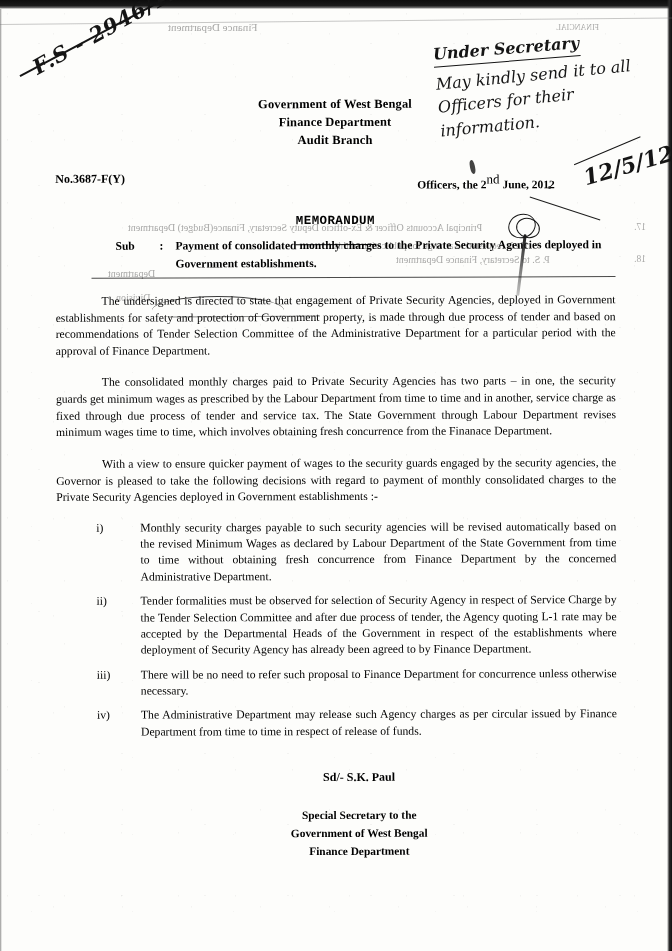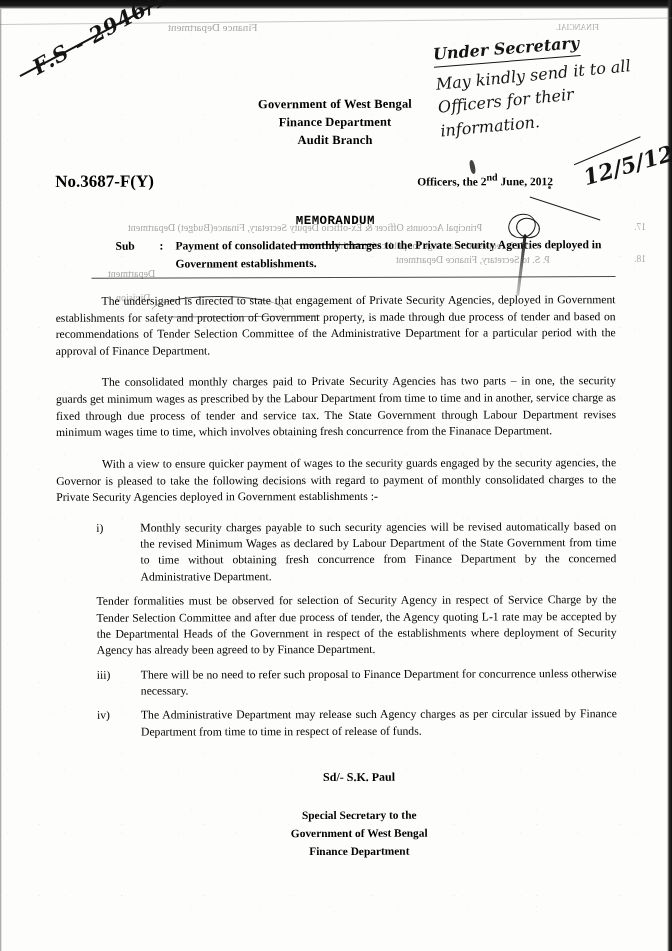--- a/index.html
+++ b/index.html
@@ -86,27 +86,27 @@
     letter-spacing: .15px;
   }
 
   .refline {
     position: relative;
     margin-top: 22px;
     height: 20px;
   }
   .refline .memo-no {
     position: absolute; left: 56px; top: 0;
-    font-weight: bold; font-size: 17px;
+    font-weight: bold; font-size: 12px;
   }
   .refline .place-date {
     position: absolute; left: 418px; top: 1px;
     font-weight: bold; font-size: 11.5px;
   }
-  .place-date sup { font-size: 10px; font-weight: bold; text-align: center; }
+  .place-date sup { font-size: 13px; font-weight: normal; text-align: center; }
 
   .memo-title {
     text-align: center;
     margin-top: 22px;
     font-weight: bold;
     font-size: 12.5px;
     letter-spacing: .4px;
   }
   .memo-title span {
     border-bottom: 1.4px solid #111;
@@ -333,20 +333,21 @@
     <div class="body-para">The undersigned is directed to state that engagement of Private Security Agencies, deployed in Government establishments for safety and protection of Government property, is made through due process of tender and based on recommendations of Tender Selection Committee of the Administrative Department for a particular period with the approval of Finance Department.</div>
     <div class="body-para">The consolidated monthly charges paid to Private Security Agencies has two parts – in one, the security guards get minimum wages as prescribed by the Labour Department from time to time and in another, service charge as fixed through due process of tender and service tax. The State Government through Labour Department revises minimum wages time to time, which involves obtaining fresh concurrence from the Finanace Department.</div>
     <div class="body-para">With a view to ensure quicker payment of wages to the security guards engaged by the security agencies, the Governor is pleased to take the following decisions with regard to payment of monthly consolidated charges to the Private Security Agencies deployed in Government establishments :-</div>
 
     <div class="list">
       <div class="list-item">
         <div class="marker">i)</div>
         <div class="item-text">Monthly security charges payable to such security agencies will be revised automatically based on the revised Minimum Wages as declared by Labour Department of the State Government from time to time without obtaining fresh concurrence from Finance Department by the concerned Administrative Department.</div>
       </div>
       <div class="list-item">
+        <div class="marker">ii)</div>
         <div class="item-text">Tender formalities must be observed for selection of Security Agency in respect of Service Charge by the Tender Selection Committee and after due process of tender, the Agency quoting L-1 rate may be accepted by the Departmental Heads of the Government in respect of the establishments where deployment of Security Agency has already been agreed to by Finance Department.</div>
       </div>
       <div class="list-item">
         <div class="marker">iii)</div>
         <div class="item-text">There will be no need to refer such proposal to Finance Department for concurrence unless otherwise necessary.</div>
       </div>
       <div class="list-item">
         <div class="marker">iv)</div>
         <div class="item-text">The Administrative Department may release such Agency charges as per circular issued by Finance Department from time to time in respect of release of funds.</div>
       </div>

